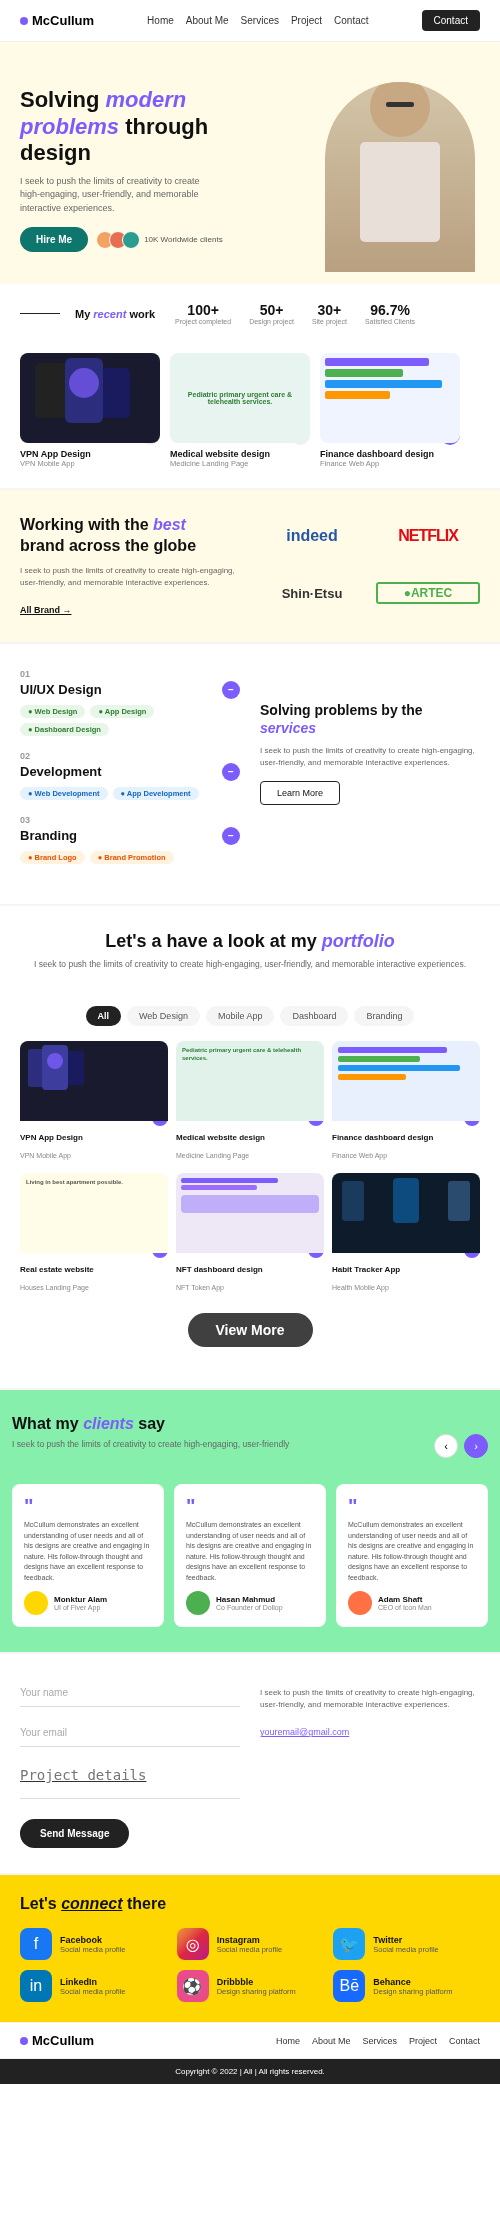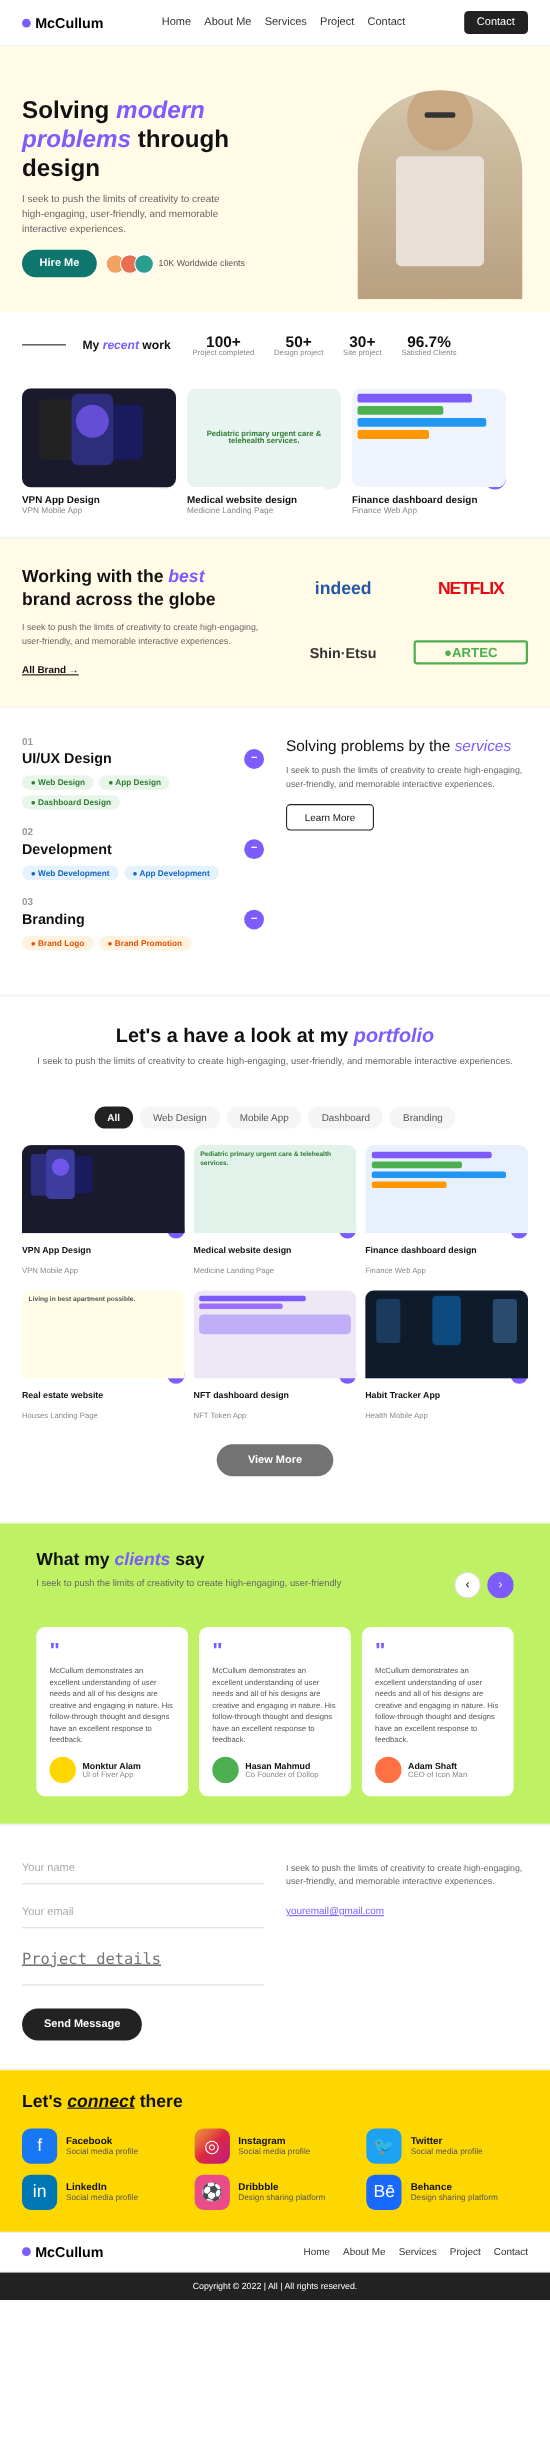--- a/index.html
+++ b/index.html
@@ -70,21 +70,21 @@
     .services-left { flex: 1; }
     .service-item { margin-bottom: 15px; }
     .service-num { font-size: 9px; color: #999; font-weight: 600; }
     .service-title { font-size: 13px; font-weight: 700; color: #111; margin: 2px 0 6px; display: flex; align-items: center; justify-content: space-between; }
     .service-toggle { width: 18px; height: 18px; background: #7c5cfc; border-radius: 50%; display: flex; align-items: center; justify-content: center; color: #fff; font-size: 10px; cursor: pointer; }
     .service-tags { display: flex; gap: 5px; flex-wrap: wrap; }
     .service-tag { font-size: 7.5px; background: #e8f5e9; color: #2e7d32; padding: 2px 8px; border-radius: 10px; font-weight: 600; }
     .service-tag-blue { background: #e3f2fd; color: #1565c0; }
     .service-tag-orange { background: #fff3e0; color: #e65100; }
     .services-right { flex: 1; }
-    .services-right h2 { font-size: 14px; font-weight: 400; line-height: 1.3; color: #111; }
+    .services-right h2 { font-size: 14px; font-weight: 700; line-height: 1.3; color: #111; margin-top: 32px; }
     .services-right h2 .italic-purple { color: #7c5cfc; font-style: italic; }
     .services-right p { font-size: 8px; color: #666; margin: 8px 0 12px; line-height: 1.5; }
     .learn-btn { background: #fff; border: 1.5px solid #222; color: #111; padding: 6px 16px; border-radius: 4px; font-size: 9px; font-weight: 400; cursor: pointer; }
 
     
     .portfolio { background: #fff; padding: 25px 20px; }
     .portfolio-header { text-align: center; margin-bottom: 15px; }
     .portfolio-header h2 { font-size: 18px; font-weight: 800; color: #111; }
     .portfolio-header h2 .italic-purple { color: #7c5cfc; font-style: italic; }
     .portfolio-header p { font-size: 8.5px; color: #666; margin: 6px 0 12px; line-height: 1.5; }
@@ -98,24 +98,24 @@
     .pc-dark { background: #1a1a2e; }
     .pc-green { background: #e0f2e9; }
     .pc-blue { background: #e8f0fe; }
     .pc-yellow { background: #fffde7; }
     .pc-purple { background: #ede7f6; }
     .pc-darkblue { background: #0d1b2a; }
     .portfolio-card-info { padding: 5px 0 3px; }
     .pc-title { font-size: 8px; font-weight: 700; color: #111; }
     .pc-sub { font-size: 7px; color: #888; }
     .pc-arrow { width: 16px; height: 16px; background: #7c5cfc; border-radius: 50%; display: inline-flex; align-items: center; justify-content: center; color: #fff; font-size: 9px; float: right; margin-top: -16px; }
-    .view-more-btn { display: block; margin: 16px auto; background: #737373; color: #fff; border: none; padding: 9px 28px; border-radius: 20px; font-size: 10px; font-weight: 600; cursor: pointer; }
-
-    
-    .testimonials { background: #bef264; padding: 25px 33px; }
+    .view-more-btn { display: block; margin: 16px auto; background: #404040; color: #fff; border: none; padding: 9px 28px; border-radius: 20px; font-size: 14px; font-weight: 600; cursor: pointer; }
+
+    
+    .testimonials { background: #86efac; padding: 25px 12px; }
     .testimonials-header { margin-bottom: 15px; }
     .testimonials-header h2 { font-size: 16px; font-weight: 800; color: #111; }
     .testimonials-header h2 .italic-purple { color: #7c5cfc; font-style: italic; }
     .testimonials-header p { font-size: 8.5px; color: #666; margin: 6px 0 0; }
     .testimonials-nav { float: right; display: flex; gap: 6px; margin-top: -30px; }
     .tnav-btn { width: 24px; height: 24px; border-radius: 50%; border: 1.5px solid #ddd; background: #fff; cursor: pointer; font-size: 11px; display: flex; align-items: center; justify-content: center; }
     .tnav-btn-active { background: #7c5cfc; color: #fff; border-color: #7c5cfc; }
     .testimonials-grid { display: grid; grid-template-columns: 1fr 1fr 1fr; gap: 10px; margin-top: 20px; }
     .testimonial-card { background: #fff; border-radius: 8px; padding: 12px; }
     .tcard-quote { color: #7c5cfc; font-size: 20px; font-weight: 900; line-height: 1; }

